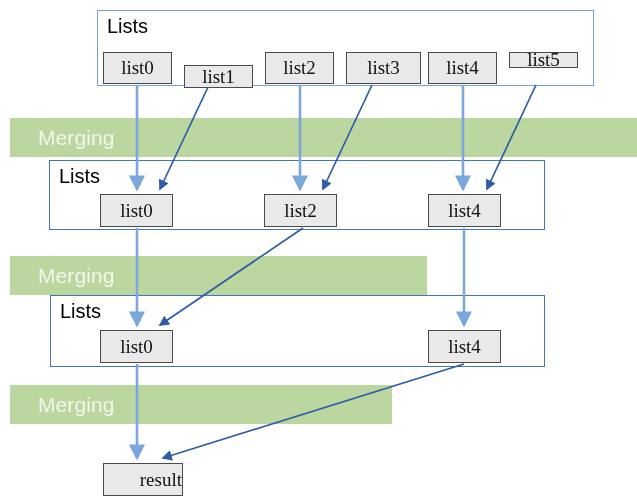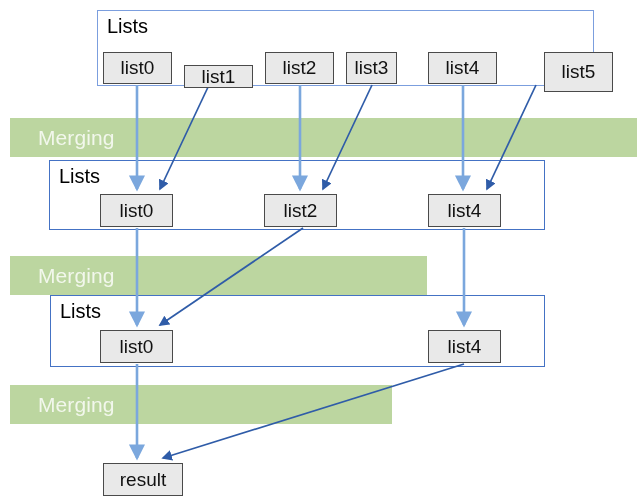--- a/index.html
+++ b/index.html
@@ -57,22 +57,23 @@
   .node{
     position:absolute;
     background:#e9e9e9;
     border:1.4px solid #4a4a4a;
     box-sizing:border-box;
     display:flex;align-items:center;justify-content:center;
     font-size:19px;
     color:#111111;
     z-index:4;
     white-space:nowrap;
+    font-family:Liberation Serif, serif;
   }
-  .node.result{ z-index:6; }
+  .node.result{ z-index:6;justify-content:flex-end; }
 </style>
 </head>
 <body>
 
 <div id="stage">
 
   <div class="merge-band" style="left:10px;top:118px;width:627px;height:39px;">
     <span class="merge-label">Merging</span>
   </div>
 
@@ -98,27 +99,27 @@
 
   <div class="node" style="left:103px;top:52px;width:69px;height:32px;">
     <span>list0</span>
   </div>
   <div class="node" style="left:184px;top:52px;width:69px;height:23px;margin-top:13px;">
     <span>list1</span>
   </div>
   <div class="node" style="left:265px;top:52px;width:69px;height:32px;">
     <span>list2</span>
   </div>
-  <div class="node" style="left:346px;top:52px;width:51px;height:32px;">
+  <div class="node" style="left:346px;top:52px;width:75px;height:32px;">
     <span>list3</span>
   </div>
   <div class="node" style="left:428px;top:52px;width:69px;height:32px;">
     <span>list4</span>
   </div>
-  <div class="node" style="left:509px;top:52px;width:69px;height:40px;margin-left:35px;">
+  <div class="node" style="left:509px;top:52px;width:69px;height:16px;">
     <span>list5</span>
   </div>
 
   <div class="node" style="left:100px;top:194px;width:73px;height:33px;">
     <span>list0</span>
   </div>
   <div class="node" style="left:264px;top:194px;width:73px;height:33px;">
     <span>list2</span>
   </div>
   <div class="node" style="left:428px;top:194px;width:73px;height:33px;">

